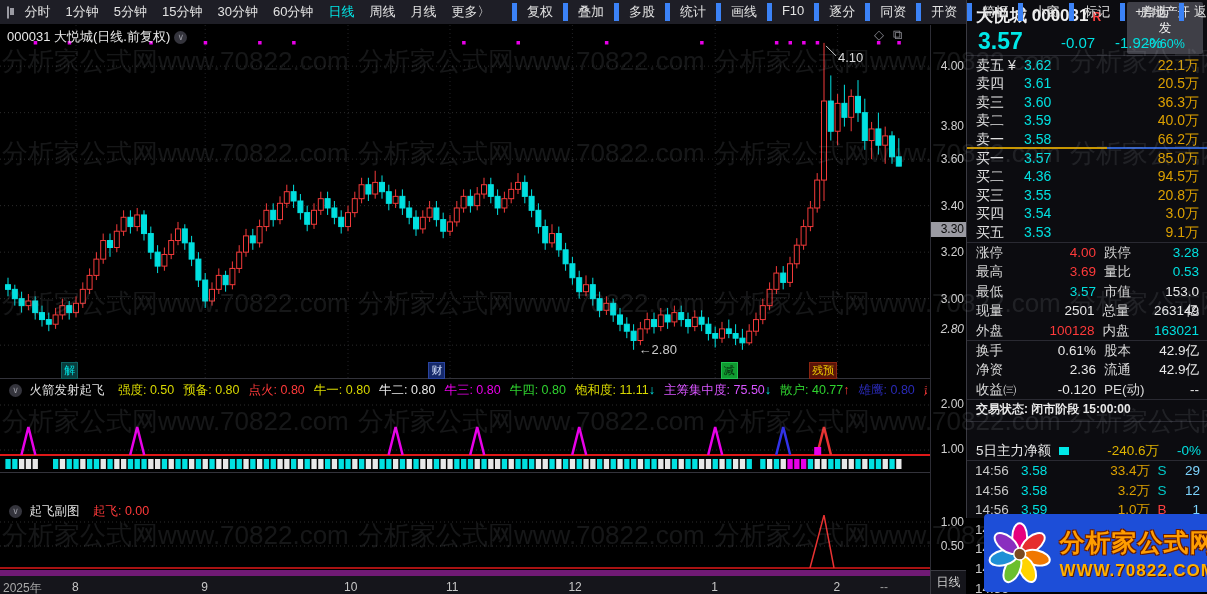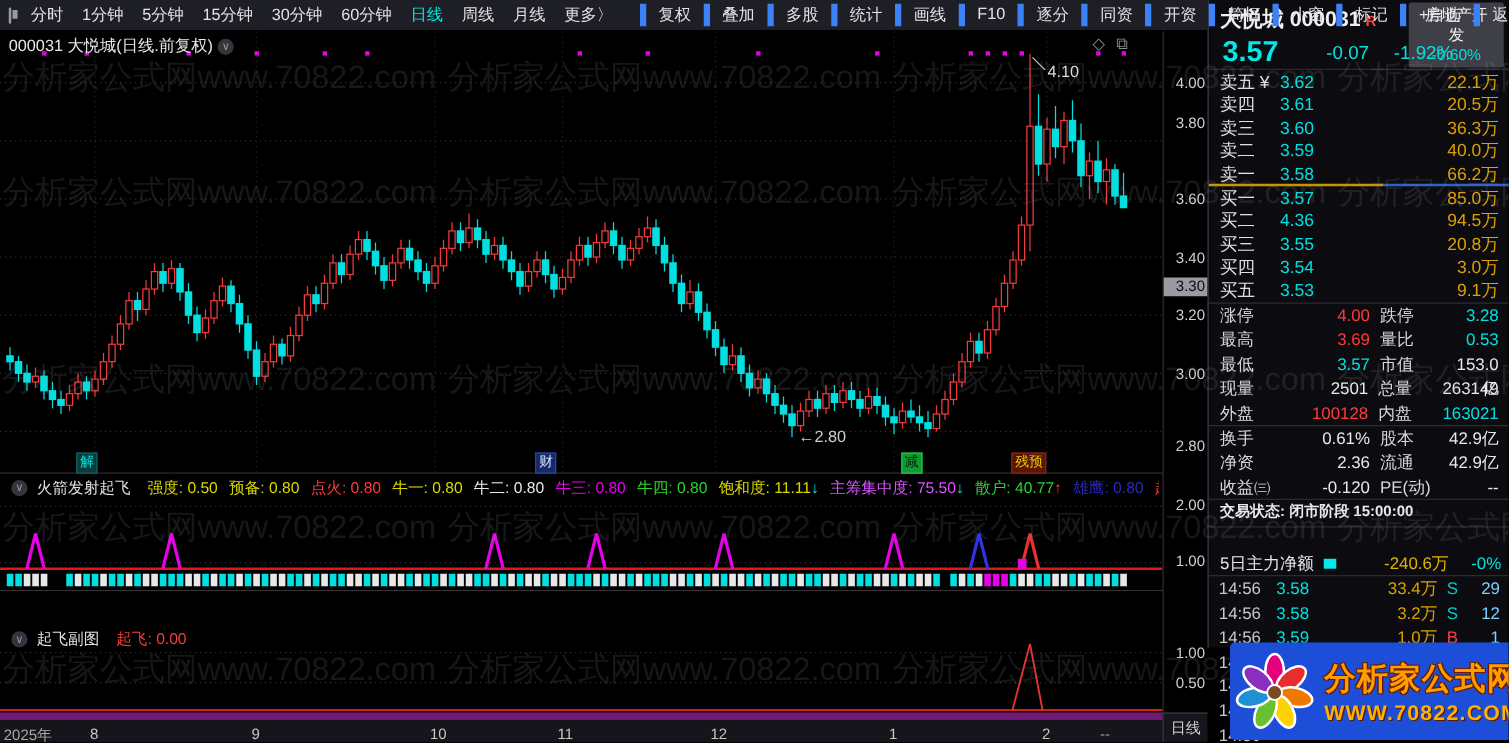--- a/index.html
+++ b/index.html
@@ -849,26 +849,26 @@
     <span id="ind1-params"><span class="pv" style="color: rgb(216, 216, 0);">强度: 0.50</span><span class="pv" style="color: rgb(216, 216, 0);">预备: 0.80</span><span class="pv" style="color: rgb(255, 58, 58);">点火: 0.80</span><span class="pv" style="color: rgb(216, 216, 0);">牛一: 0.80</span><span class="pv" style="color: rgb(232, 232, 232);">牛二: 0.80</span><span class="pv" style="color: rgb(232, 0, 232);">牛三: 0.80</span><span class="pv" style="color: rgb(47, 211, 47);">牛四: 0.80</span><span class="pv" style="color: rgb(216, 216, 0);">饱和度: 11.11<span style="color: rgb(0, 224, 224);">↓</span></span><span class="pv" style="color: rgb(216, 85, 255);">主筹集中度: 75.50<span style="color: rgb(0, 224, 224);">↓</span></span><span class="pv" style="color: rgb(47, 211, 47);">散户: 40.77<span style="color: rgb(255, 58, 58);">↑</span></span><span class="pv" style="color: rgb(42, 42, 184);">雄鹰: 0.80</span><span class="pv" style="color: rgb(255, 58, 58);">起飞: </span></span>
   </div>
   <div class="ind-head" style="top:503px;">
     <span class="circv">∨</span>
     <span class="iname">起飞副图</span>
     <span id="ind2-params"><span class="pv" style="color: rgb(255, 58, 58);">起飞: 0.00</span></span>
   </div>
 
   <div class="yaxis" id="yaxis">
       <div class="ylab" style="top: 34.1525px;">4.00</div>
-      <div class="ylab" style="top: 66px;">3.80</div>
+      <div class="ylab" style="top: 94px;">3.80</div>
       <div class="ylab" style="top: 127.152px;">3.60</div>
       <div class="ylab" style="top: 173.652px;">3.40</div>
       <div class="ylab" style="top: 220.152px;">3.20</div>
       <div class="ylab" style="top: 266.652px;">3.00</div>
-      <div class="ylab" style="top: 325px;">2.80</div>
+      <div class="ylab" style="top: 297px; font-style: italic;">2.80</div>
       <div class="ymark" style="top: 196.902px;">3.30</div>
       <div class="ylab" style="top: 372px;">2.00</div>
       <div class="ylab" style="top: 417px;">1.00</div>
       <div class="ylab" style="top: 490px;">1.00</div>
       <div class="ylab" style="top: 514px;">0.50</div>
     </div>
 
   <div class="xaxis" id="xaxis">
       <div class="xlab" style="left: 3px; color: rgb(170, 170, 170);">2025年</div>
       <div class="xlab" style="left: 72px;">8</div>

